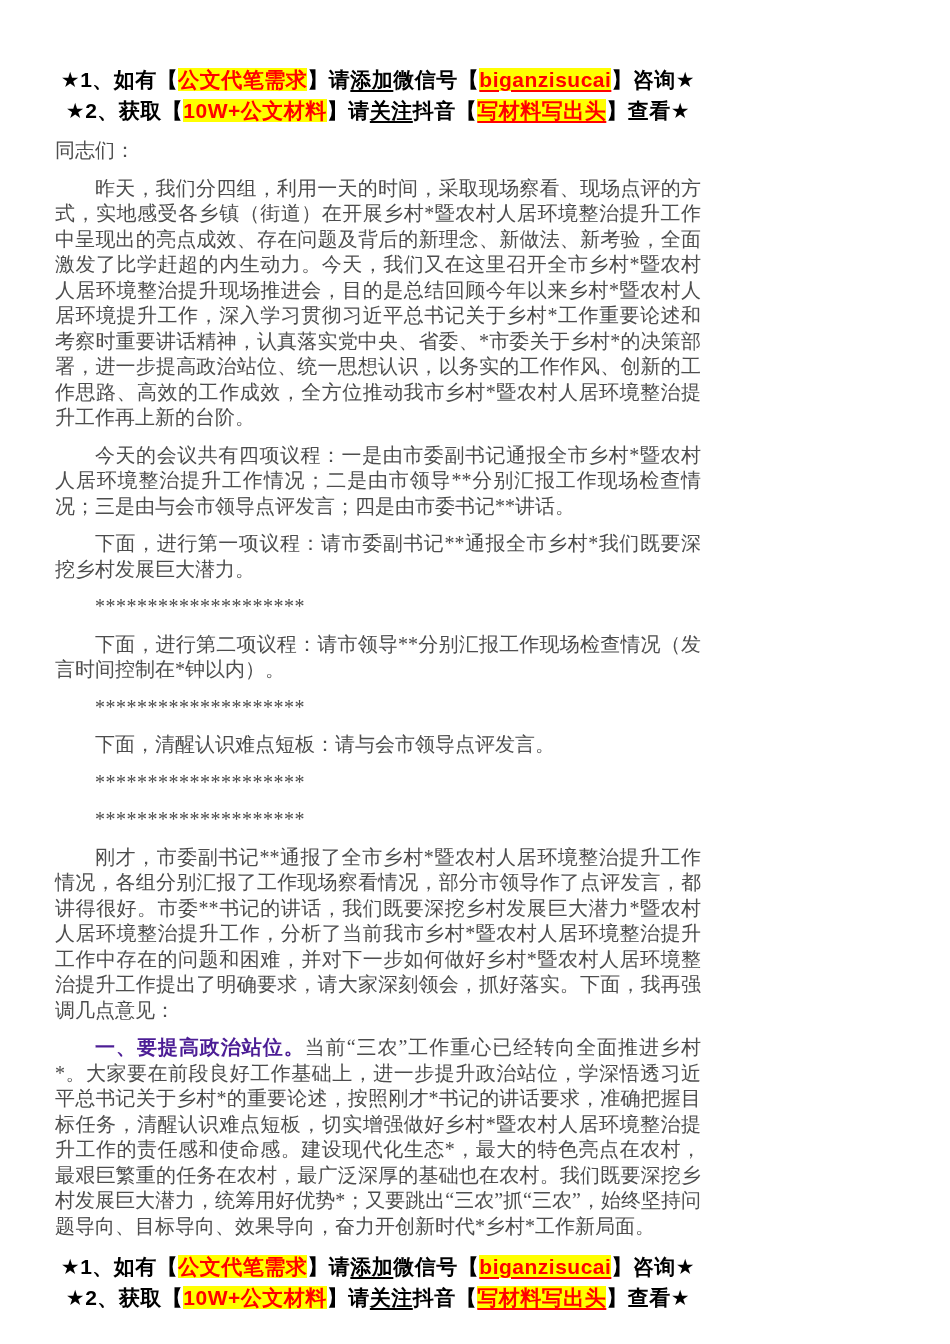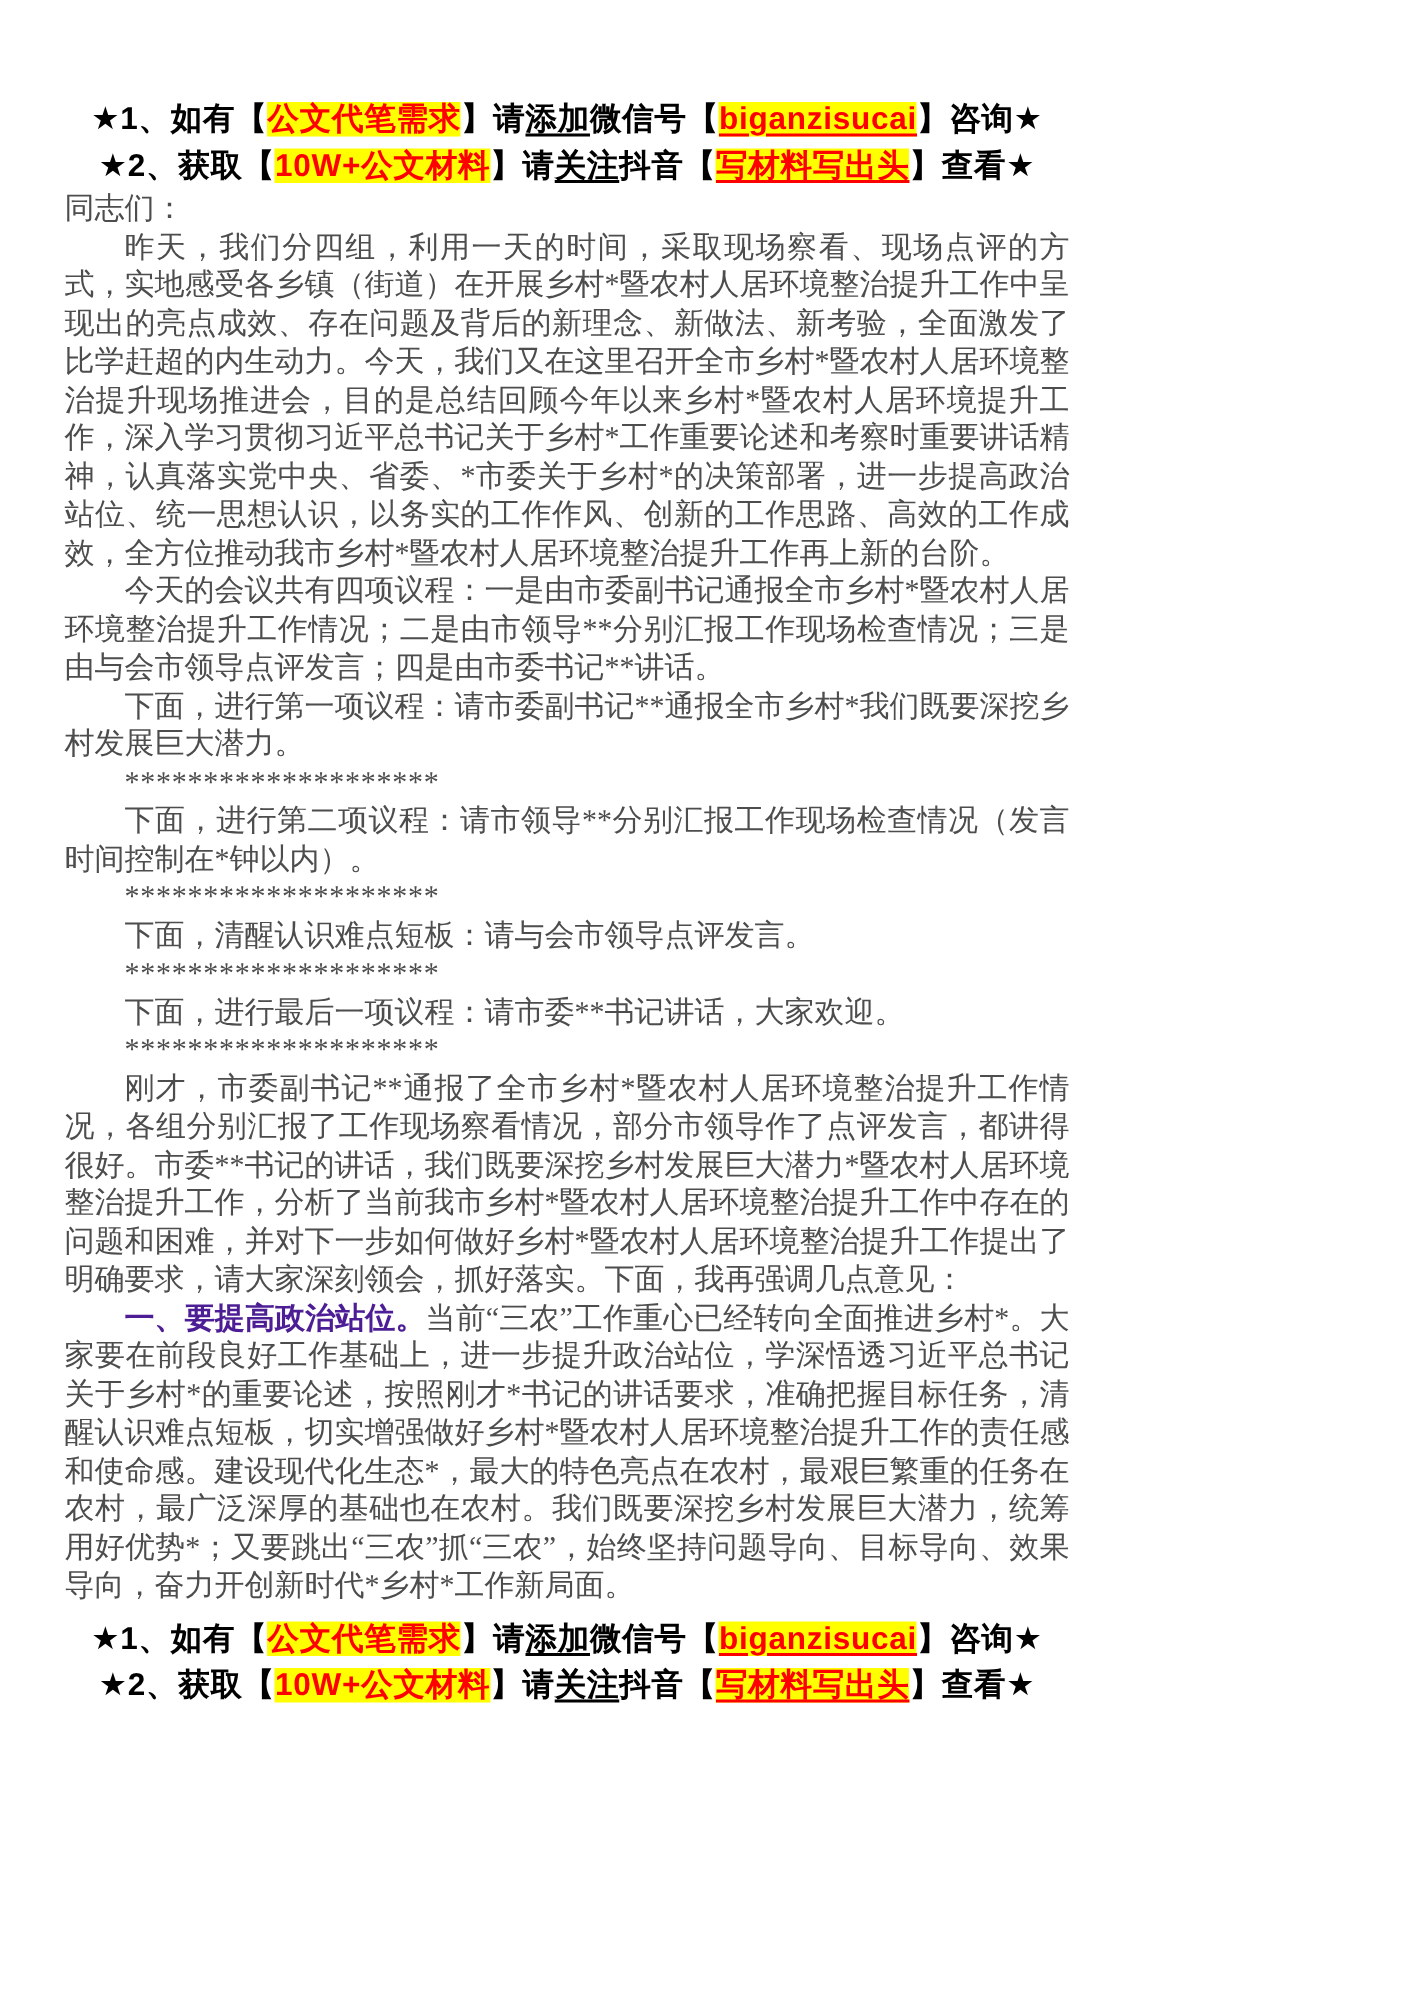--- a/index.html
+++ b/index.html
@@ -35,21 +35,21 @@
   .doc {
     width: 670px;
     margin: 0 auto;
     margin-top: 1px;
     font-family: "Liberation Serif", "DejaVu Serif", serif;
     font-size: 20px;
     line-height: 25.5px;
     color: #4d4d4d;
     text-align: justify;
   }
-  .doc p { margin: 0; padding: 0; text-indent: 2em; }
+  .doc p { margin: 12px; padding: 0; text-indent: 2em; }
   .doc p.salutation { text-indent: 0; }
   .doc p.stars { letter-spacing: 0.5px; }
   .doc .run.bold { font-weight: 700; color: #4c1d95; }
   .footer-block { margin-top: 6px; }
 </style>
 </head>
 <body>
 
 <div class="page">
   <div class="banner"><span class="run ">★1、如有【</span><span class="run hl">公文代笔需求</span><span class="run ">】请</span><span class="run u">添加</span><span class="run ">微信号【</span><span class="run hlu">biganzisucai</span><span class="run ">】咨询★</span></div>
@@ -58,21 +58,20 @@
   <div class="doc">
       <p class="salutation"><span class="run ">同志们：</span></p>
       <p class="body"><span class="run ">昨天，我们分四组，利用一天的时间，采取现场察看、现场点评的方式，实地感受各乡镇（街道）在开展乡村*暨农村人居环境整治提升工作中呈现出的亮点成效、存在问题及背后的新理念、新做法、新考验，全面激发了比学赶超的内生动力。今天，我们又在这里召开全市乡村*暨农村人居环境整治提升现场推进会，目的是总结回顾今年以来乡村*暨农村人居环境提升工作，深入学习贯彻习近平总书记关于乡村*工作重要论述和考察时重要讲话精神，认真落实党中央、省委、*市委关于乡村*的决策部署，进一步提高政治站位、统一思想认识，以务实的工作作风、创新的工作思路、高效的工作成效，全方位推动我市乡村*暨农村人居环境整治提升工作再上新的台阶。</span></p>
       <p class="body"><span class="run ">今天的会议共有四项议程：一是由市委副书记通报全市乡村*暨农村人居环境整治提升工作情况；二是由市领导**分别汇报工作现场检查情况；三是由与会市领导点评发言；四是由市委书记**讲话。</span></p>
       <p class="body"><span class="run ">下面，进行第一项议程：请市委副书记**通报全市乡村*我们既要深挖乡村发展巨大潜力。</span></p>
       <p class="stars"><span class="run ">********************</span></p>
       <p class="body"><span class="run ">下面，进行第二项议程：请市领导**分别汇报工作现场检查情况（发言时间控制在*钟以内）。</span></p>
       <p class="stars"><span class="run ">********************</span></p>
       <p class="body"><span class="run ">下面，清醒认识难点短板：请与会市领导点评发言。</span></p>
       <p class="stars"><span class="run ">********************</span></p>
-      <p class="body"><span class="run ">下面，进行最后一项议程：请市委**书记讲话，大家欢迎。</span></p>
       <p class="stars"><span class="run ">********************</span></p>
       <p class="body"><span class="run ">刚才，市委副书记**通报了全市乡村*暨农村人居环境整治提升工作情况，各组分别汇报了工作现场察看情况，部分市领导作了点评发言，都讲得很好。市委**书记的讲话，我们既要深挖乡村发展巨大潜力*暨农村人居环境整治提升工作，分析了当前我市乡村*暨农村人居环境整治提升工作中存在的问题和困难，并对下一步如何做好乡村*暨农村人居环境整治提升工作提出了明确要求，请大家深刻领会，抓好落实。下面，我再强调几点意见：</span></p>
       <p class="body"><span class="run bold">一、要提高政治站位。</span><span class="run ">当前“三农”工作重心已经转向全面推进乡村*。大家要在前段良好工作基础上，进一步提升政治站位，学深悟透习近平总书记关于乡村*的重要论述，按照刚才*书记的讲话要求，准确把握目标任务，清醒认识难点短板，切实增强做好乡村*暨农村人居环境整治提升工作的责任感和使命感。建设现代化生态*，最大的特色亮点在农村，最艰巨繁重的任务在农村，最广泛深厚的基础也在农村。我们既要深挖乡村发展巨大潜力，统筹用好优势*；又要跳出“三农”抓“三农”，始终坚持问题导向、目标导向、效果导向，奋力开创新时代*乡村*工作新局面。</span></p>
     </div>
 
   <div class="footer-block">
     <div class="banner"><span class="run ">★1、如有【</span><span class="run hl">公文代笔需求</span><span class="run ">】请</span><span class="run u">添加</span><span class="run ">微信号【</span><span class="run hlu">biganzisucai</span><span class="run ">】咨询★</span></div>
     <div class="banner"><span class="run ">★2、获取【</span><span class="run hl">10W+公文材料</span><span class="run ">】请</span><span class="run u">关注</span><span class="run ">抖音【</span><span class="run hlu">写材料写出头</span><span class="run ">】查看★</span></div>
   </div>
 </div>

